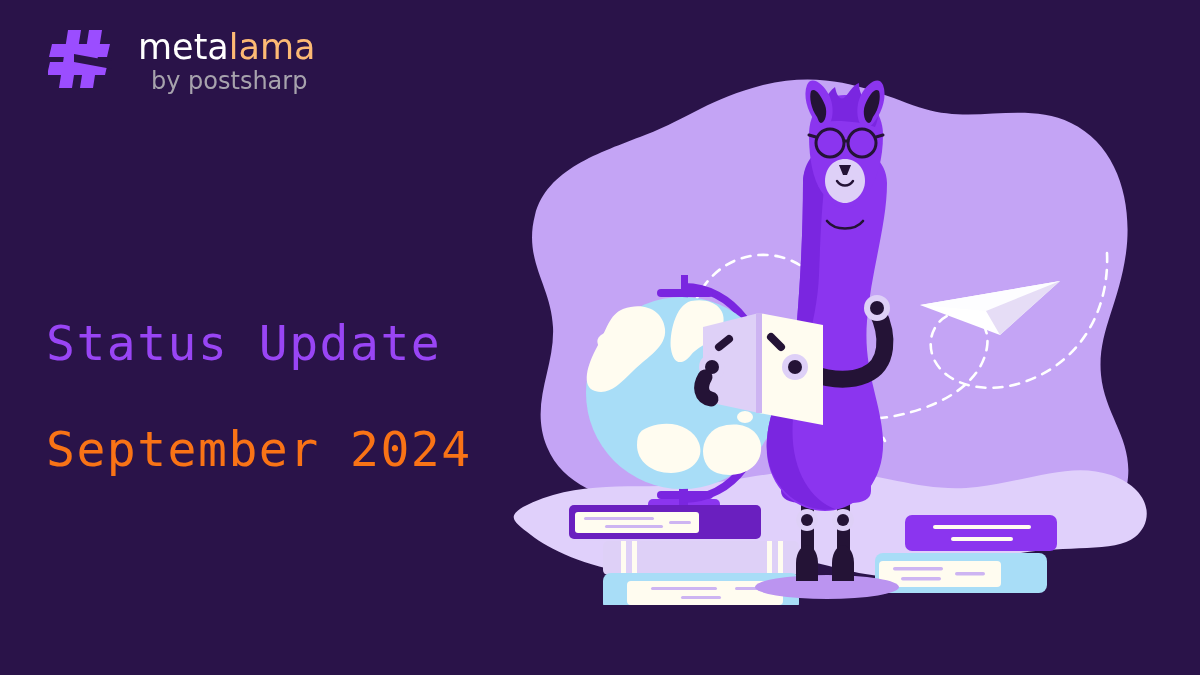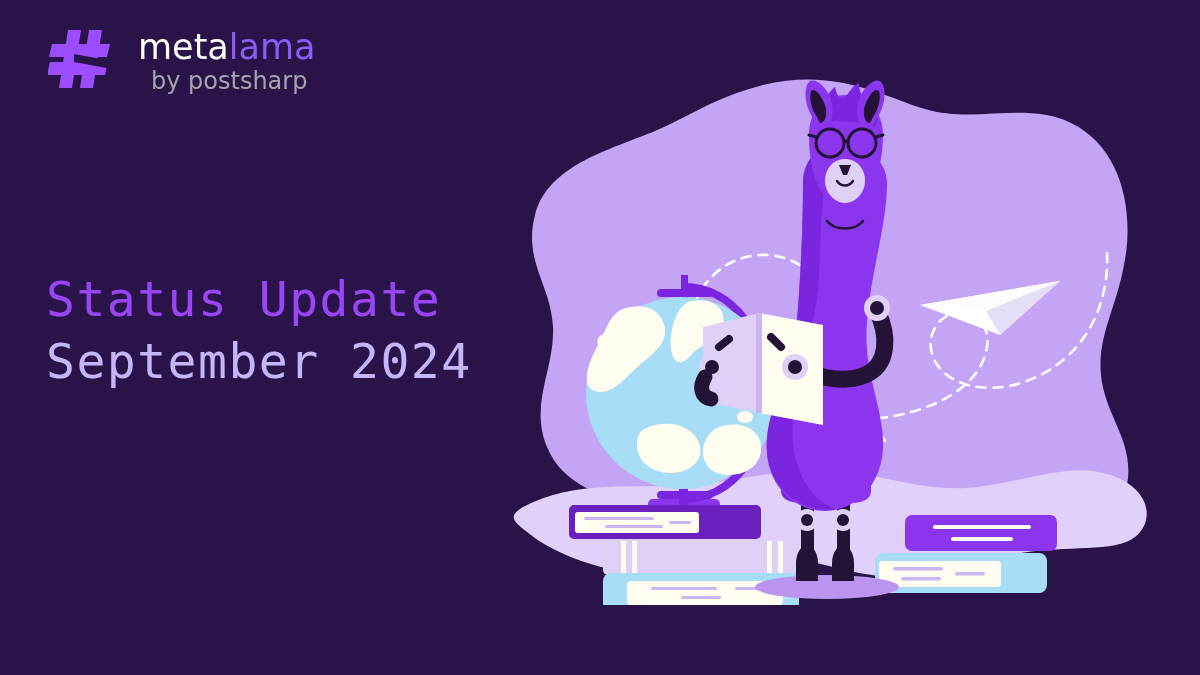--- a/index.html
+++ b/index.html
@@ -14,35 +14,35 @@
   
   .logo{position:absolute;left:48px;top:28px;display:flex;align-items:flex-start;}
   .logo-mark{width:64px;height:62px;flex:none;}
   .logo-text{margin-left:14px;display:flex;flex-direction:column;}
   .wordmark{
     font-family:"DejaVu Sans", sans-serif;
     font-size:35px;line-height:38px;letter-spacing:0px;font-weight:400;
     white-space:nowrap;
   }
   .wm-meta{color:#ffffff;margin-left:12px;}
-  .wm-lama{color:#8b5cf6;}
+  .wm-lama{color:#fdba74;}
   .byline{
     font-family:"DejaVu Sans", sans-serif;
     font-size:24px;line-height:24px;color:#a7a3ad;
     margin-top:3px;margin-left:25px;white-space:nowrap;
   }
 
   
   .headline{position:absolute;left:46px;top:268px;}
   .hl-line{
     font-family:"DejaVu Sans Mono", monospace;
-    font-size:48px;line-height:62px;letter-spacing:1.5px;white-space:nowrap;
+    font-size:48px;line-height:62px;letter-spacing:1.5px;white-space:nowrap;margin-top:44px;
   }
   .hl-1{color:#9945f5;}
-  .hl-2{color:#c4b5fd;text-align:right;}
+  .hl-2{color:#f97316;text-align:right;}
 
   
   .illo{position:absolute;left:505px;top:75px;width:660px;height:530px;}
   .illo svg{display:block;width:100%;height:100%;}
 </style>
 </head>
 <body>
 
 <div class="stage">
 

